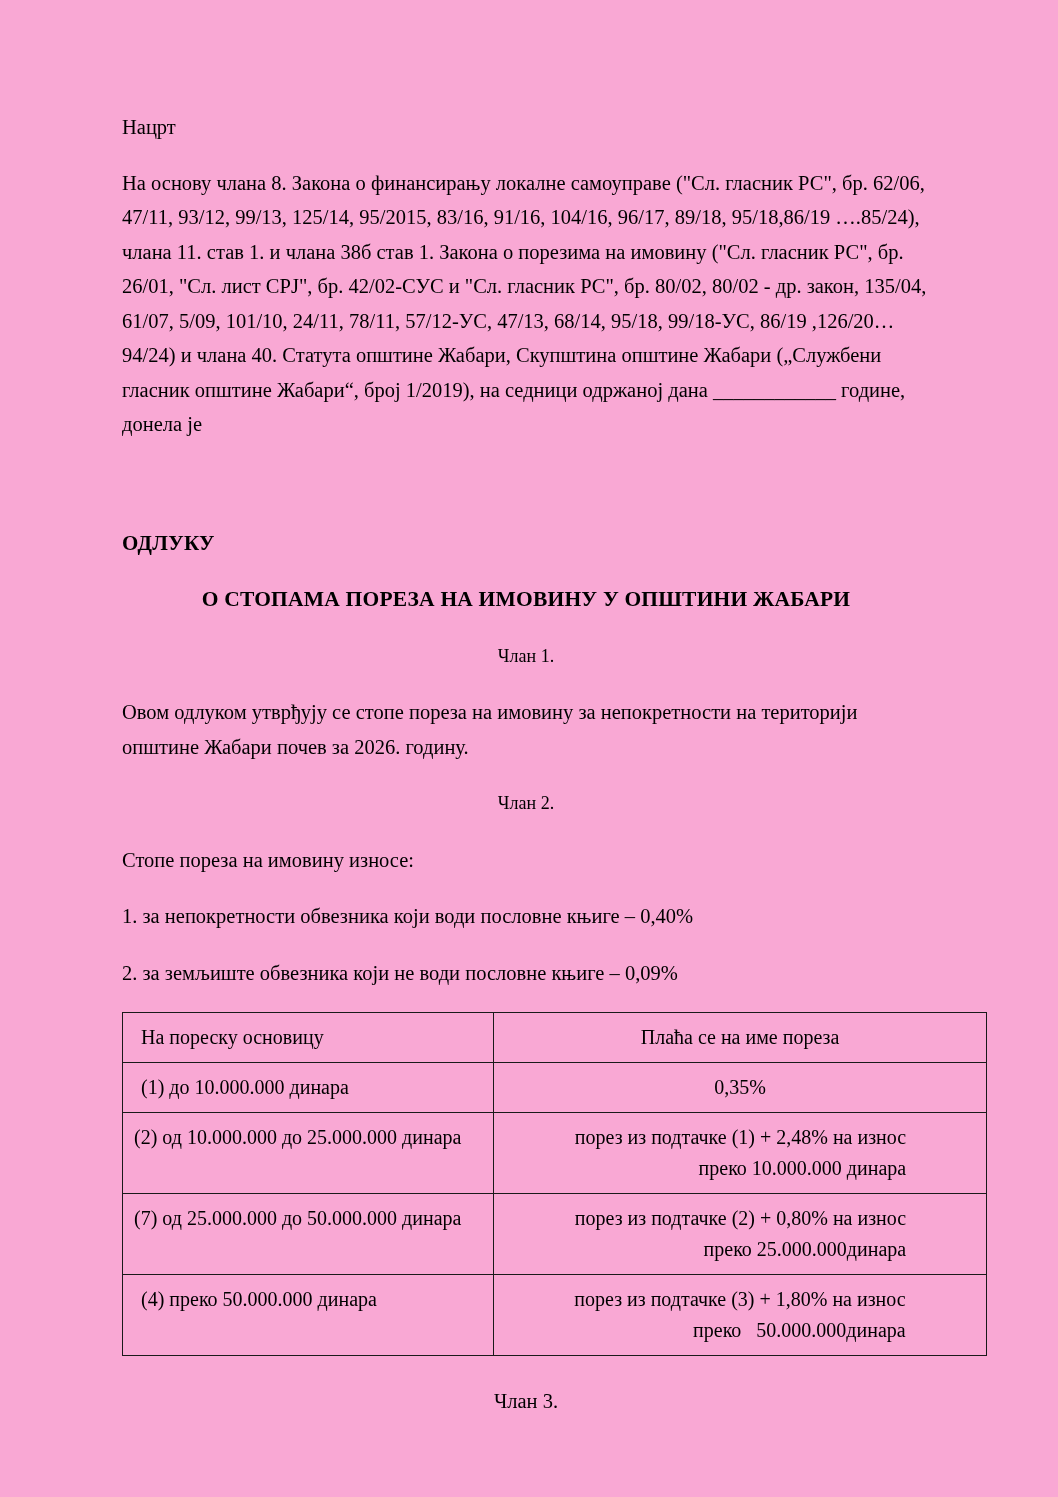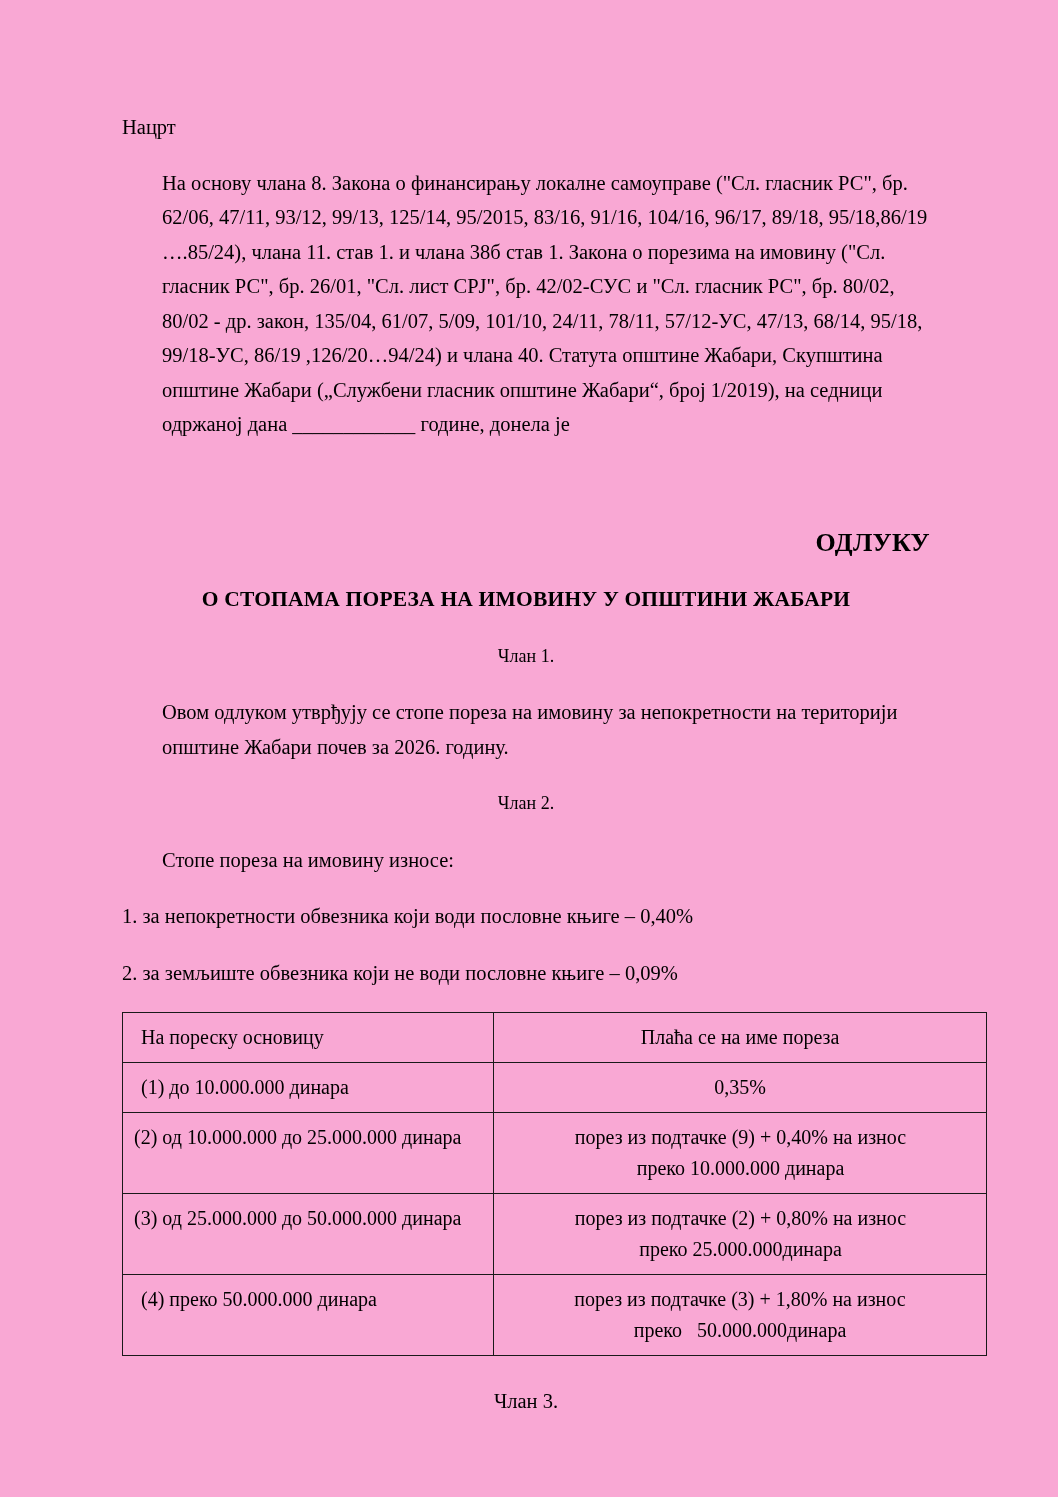--- a/index.html
+++ b/index.html
@@ -28,35 +28,34 @@
     width: 808px;
   }
   p {
     margin: 0;
   }
   .para {
     font-size: 20.5px;
     line-height: 34.5px;
     text-align: left;
     margin-bottom: 22px;
-    margin-left: 40px;
   }
   .draft-label {
     font-size: 20.5px;
     line-height: 34.5px;
     margin-bottom: 21px;
   }
   .spacer-large {
     height: 62px;
   }
   .heading-main {
-    font-size: 26px;
+    font-size: 21px;
     line-height: 34.5px;
     font-weight: bold;
-    text-align: right;
+    text-align: left;
     letter-spacing: 0.3px;
     margin-bottom: 22px;
   }
   .heading-sub {
     font-size: 21.5px;
     line-height: 34.5px;
     font-weight: bold;
     text-align: center;
     letter-spacing: 0.2px;
     margin-bottom: 22px;
@@ -106,21 +105,21 @@
   .rate-table tr.row-2 td,
   .rate-table tr.row-3 td {
     height: 62px;
     padding-left: 11px;
   }
   .rate-table tr.row-4 td {
     height: 60px;
   }
   .cell-inner-centered {
     display: inline-block;
-    text-align: center;
+    text-align: right;
     white-space: pre-wrap;
   }
   .cell-header-text {
     display: inline-block;
   }
   .after-table {
     height: 28px;
   }
   .final-head {
     font-size: 20.5px;
@@ -176,28 +175,28 @@
           <td class="col-right">
             <span class="cell-inner-centered">0,35%</span>
           </td>
         </tr>
 
         <tr class="row-2">
           <td class="col-left">
             <span>(2) од 10.000.000 до 25.000.000 динара</span>
           </td>
           <td class="col-right">
-            <span class="cell-inner-centered">порез из подтачке (9) + 0,40% на износ
+            <span class="cell-inner-centered">порез из подтачке (1) + 2,48% на износ
 преко 10.000.000 динара</span>
           </td>
         </tr>
 
         <tr class="row-3">
           <td class="col-left">
-            <span>(3) од 25.000.000 до 50.000.000 динара</span>
+            <span>(7) од 25.000.000 до 50.000.000 динара</span>
           </td>
           <td class="col-right">
             <span class="cell-inner-centered">порез из подтачке (2) + 0,80% на износ
 преко 25.000.000динара</span>
           </td>
         </tr>
 
         <tr class="row-4">
           <td class="col-left">
             <span>(4) преко 50.000.000 динара</span>

